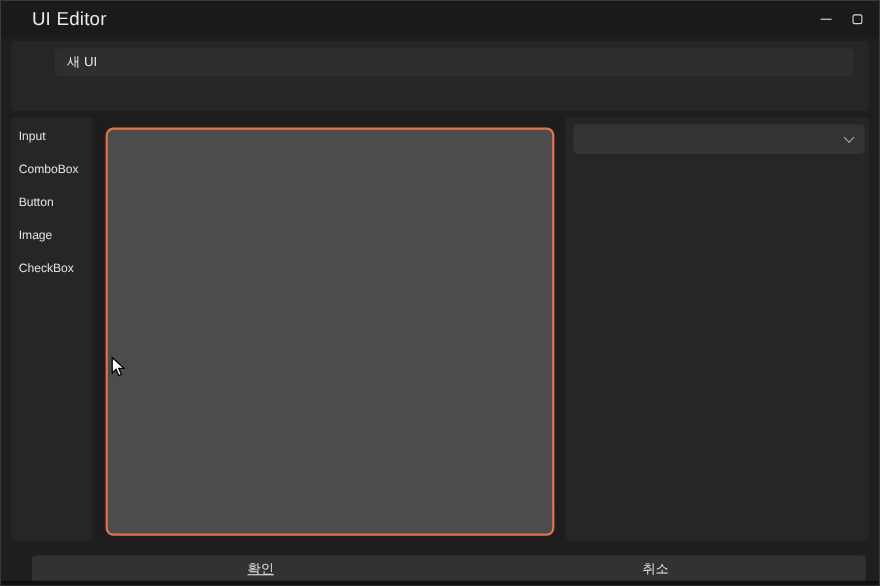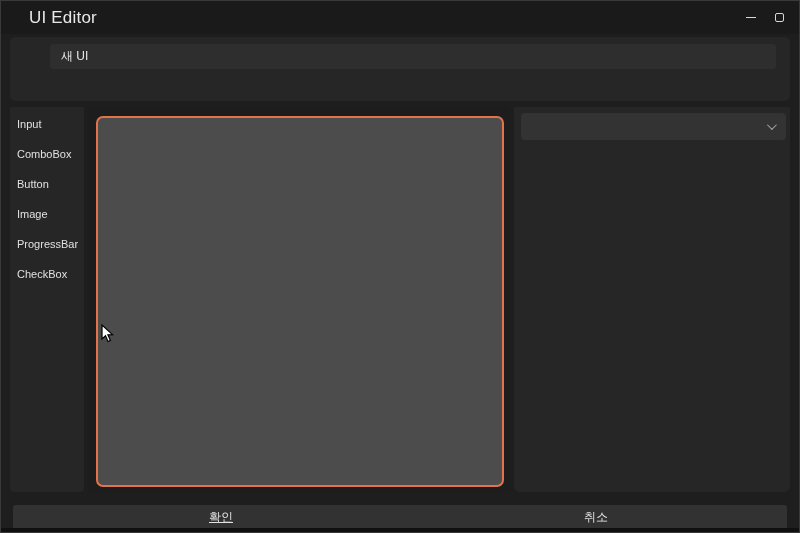--- a/index.html
+++ b/index.html
@@ -100,21 +100,21 @@
     transform: rotate(45deg) translateY(-2px);
   }
 
   
   .footer-btn {
     position: absolute; top: 505px; height: 24px;
     background: #323232; border: none; border-radius: 3px;
     color: #e2e2e2; font-size: 12px; text-align: center; line-height: 24px;
     font-family: "Liberation Sans", "DejaVu Sans", sans-serif;
   }
-  .ok-btn { left: 13px; width: 416px; text-decoration: underline; }
+  .ok-btn { left: 29px; width: 416px; text-decoration: underline; }
   .cancel-btn { left: 405px; width: 382px; }
 
   
   .cursor { position: absolute; left: 101px; top: 324px; pointer-events: none; }
 </style>
 </head>
 <body>
 
 <div class="window">
 
@@ -138,21 +138,20 @@
       <span class="checkbox"></span>
       <span class="checkbox-label">자막 아래에 표시</span>
     </div>
   </div>
 
   <div class="sidebar">
     <div class="sidebar-item">Input</div>
     <div class="sidebar-item">ComboBox</div>
     <div class="sidebar-item">Button</div>
     <div class="sidebar-item">Image</div>
-    <div class="sidebar-item">ProgressBar</div>
     <div class="sidebar-item">CheckBox</div>
   </div>
 
   <div class="canvas-column">
     <div class="design-canvas"></div>
   </div>
 
   <div class="inspector">
     <div class="inspector-dropdown">
       <span class="dropdown-value"></span>

